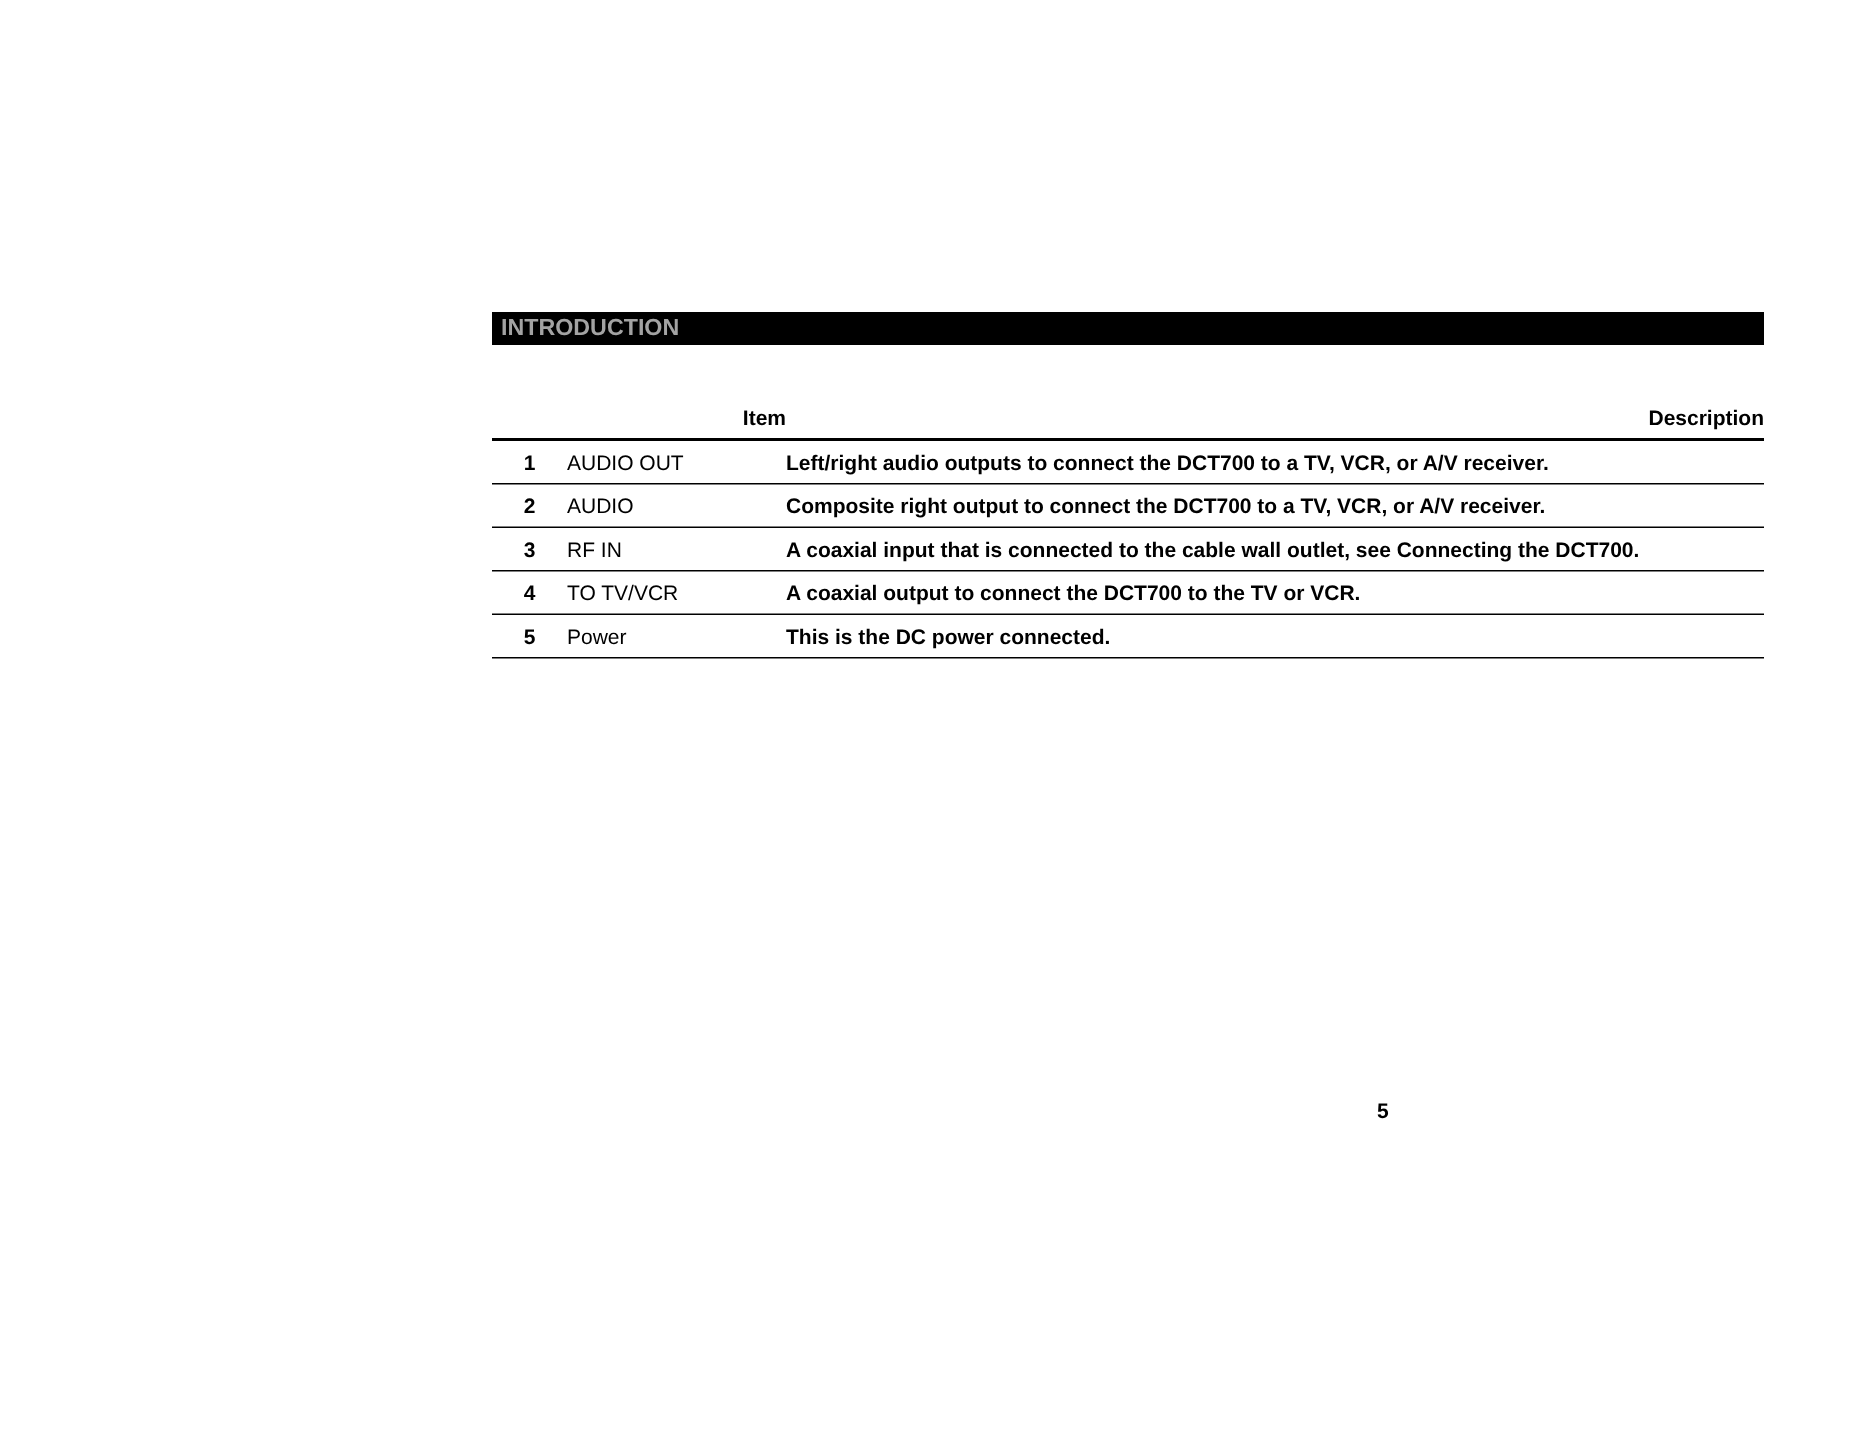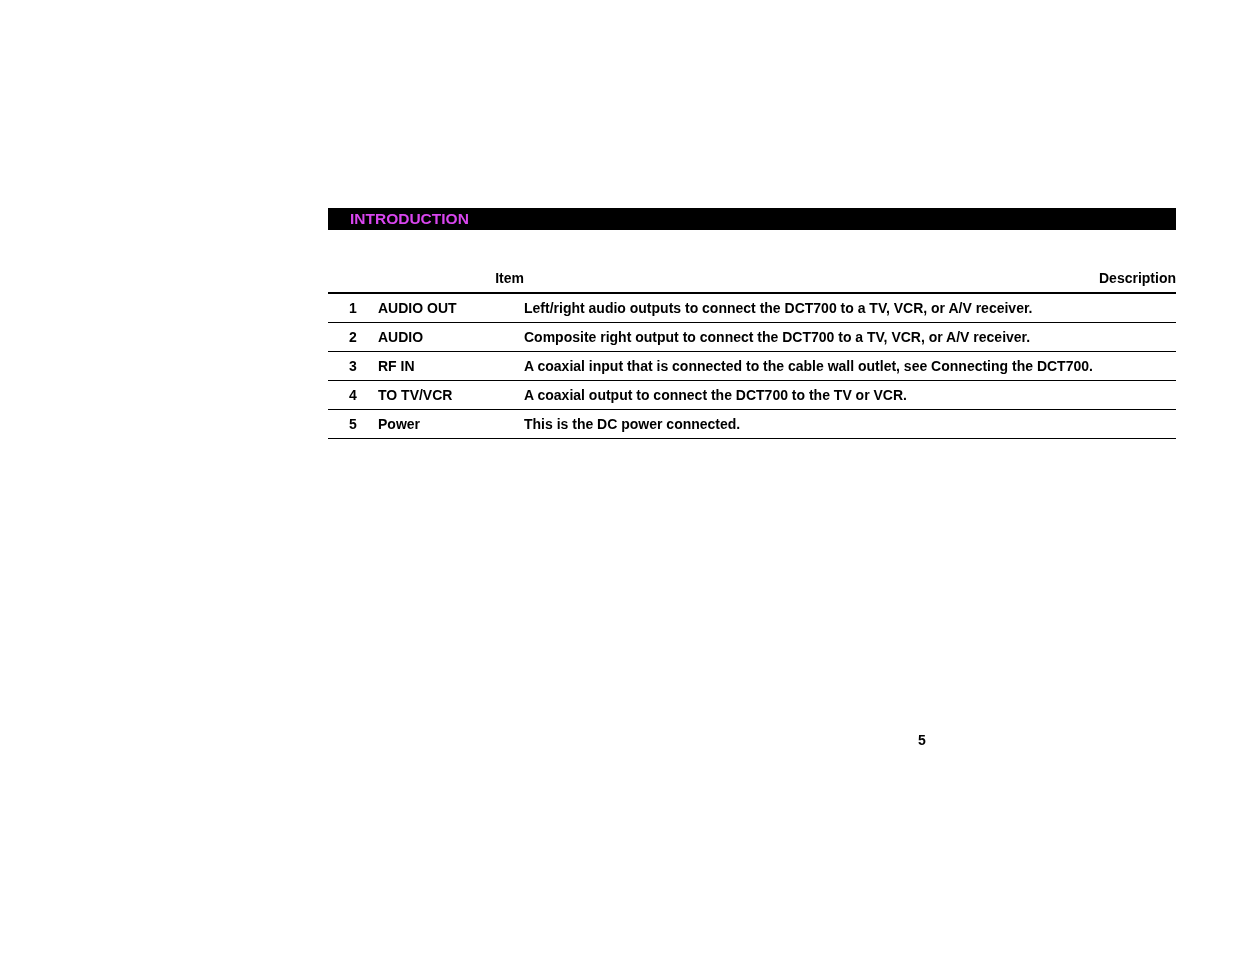--- a/index.html
+++ b/index.html
@@ -21,24 +21,24 @@
       width: 848px;
     }
     .section-header {
       background: #000;
       height: 22px;
       width: 100%;
       display: flex;
       align-items: center;
     }
     .section-title {
-      color: #d946ef;
+      color: #a3a3a3;
       font-weight: bold;
       font-size: 15.5px;
-      padding-left: 22px;
+      padding-left: 6px;
     }
     .table {
       margin-top: 32px;
       width: 100%;
       border-collapse: collapse;
       font-size: 14px;
       color: #000;
     }
     .table thead th {
       text-align: right;
@@ -60,21 +60,21 @@
       vertical-align: top;
     }
     .table tbody td.col-num {
       font-weight: bold;
       text-align: center;
       padding-left: 0;
       padding-right: 0;
       width: 50px;
     }
     .table tbody td.col-item {
-      font-weight: bold;
+      font-weight: normal;
       width: 146px;
     }
     .table tbody td.col-desc {
       font-weight: bold;
     }
     .page-number {
       position: absolute;
       top: 524px;
       left: 590px;
       font-weight: bold;

